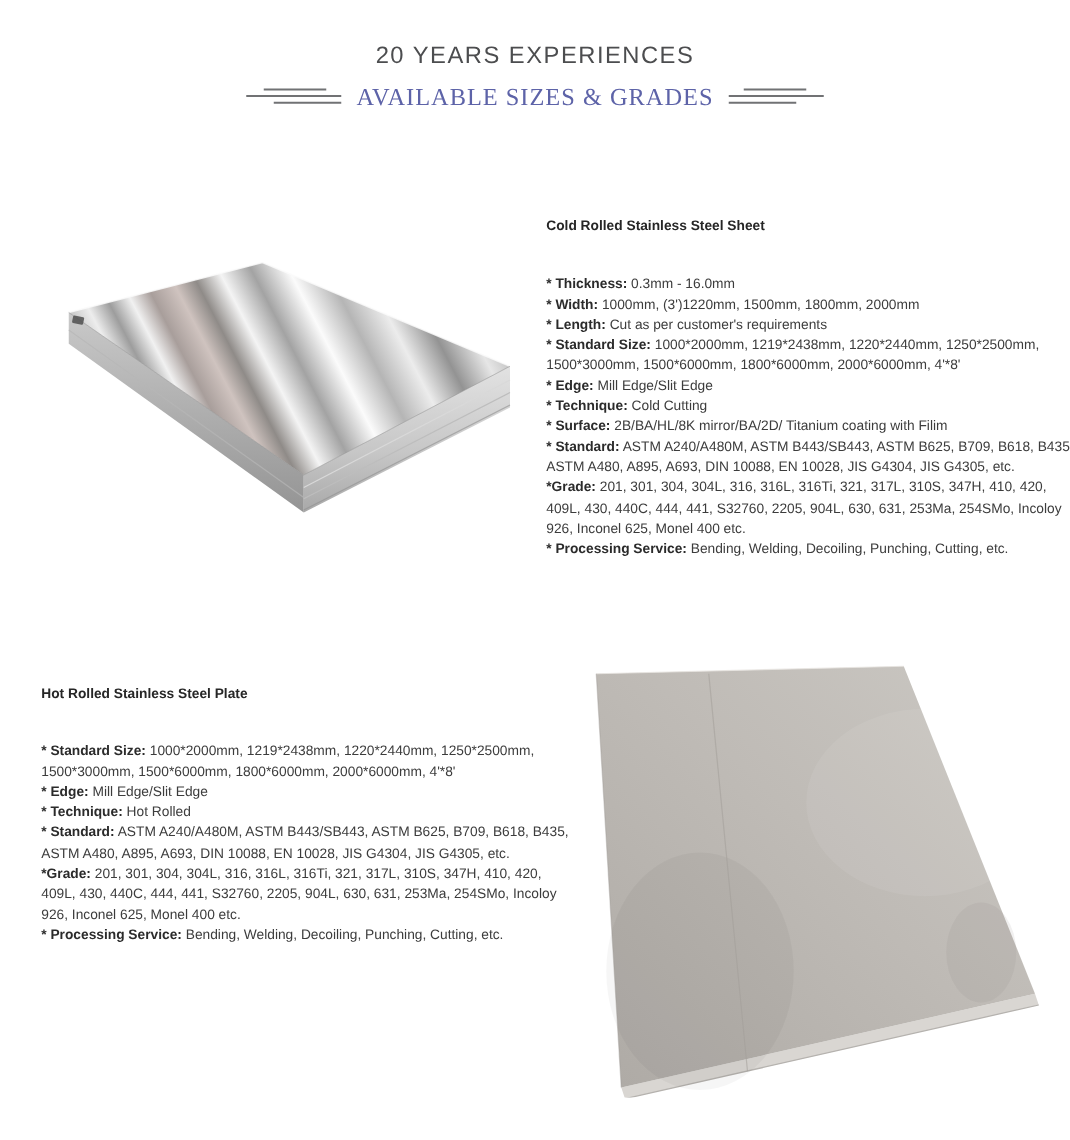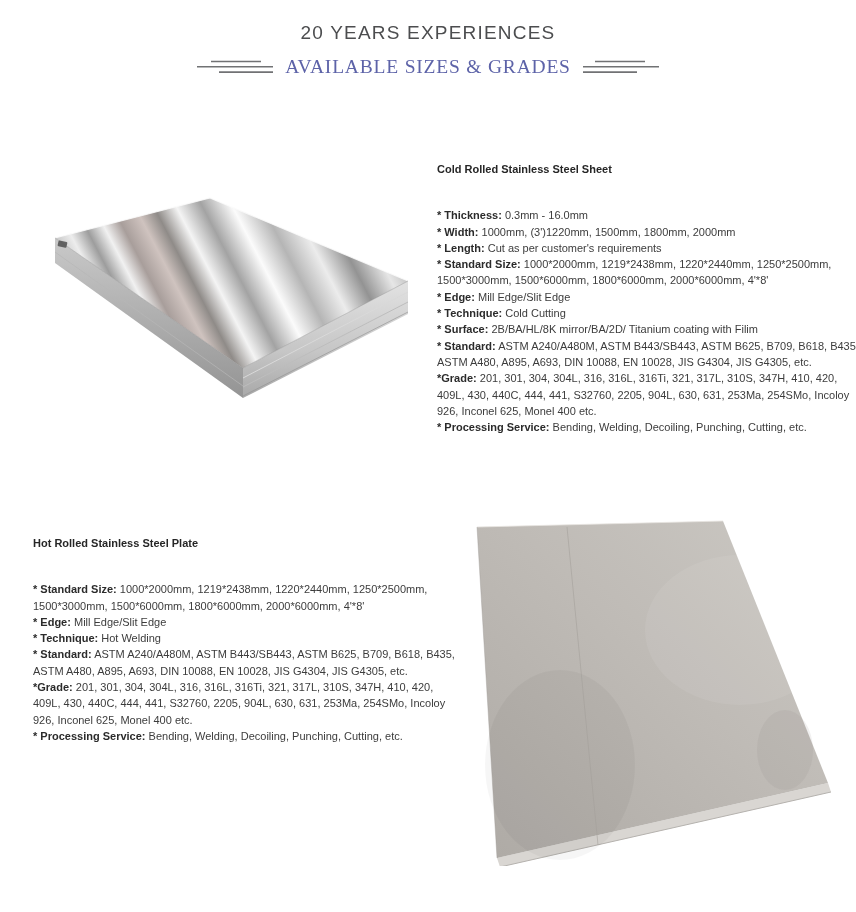--- a/index.html
+++ b/index.html
@@ -8,36 +8,35 @@
   body {
     font-family:"Liberation Sans","DejaVu Sans",sans-serif;
     color:#3a3a3a;
   }
   .page {
     position:relative;
     width:856px;
     height:866px;
     background:#ffffff;
     overflow:hidden;
-    margin:0 auto;
+    margin:12px auto;
   }
 
   
   .header { position:absolute; top:0; left:0; width:856px; text-align:center; }
   .exp-title {
     margin-top:22px;
     font-size:19px;
     font-weight:400;
     letter-spacing:1.2px;
     color:#4c4d4f;
   }
   .subheader-row {
     margin-top:12px;
     display:flex;
-    align-items:center;
     justify-content:center;
   }
   .avail-title {
     font-family:"Liberation Serif","DejaVu Serif",serif;
     font-size:19.5px;
     font-weight:400;
     letter-spacing:0.8px;
     color:#5d63a8;
     white-space:nowrap;
   }
@@ -136,21 +135,21 @@
     <p class="spec-line"><strong>* Surface:</strong> <span>2B/BA/HL/8K mirror/BA/2D/ Titanium coating with Filim</span></p>
     <p class="spec-line"><strong>* Standard:</strong> <span>ASTM A240/A480M, ASTM B443/SB443, ASTM B625, B709, B618, B435, ASTM A480, A895, A693, DIN 10088, EN 10028, JIS G4304, JIS G4305, etc.</span></p>
     <p class="spec-line"><strong>*Grade:</strong> <span>201, 301, 304, 304L, 316, 316L, 316Ti, 321, 317L, 310S, 347H, 410, 420, 409L, 430, 440C, 444, 441, S32760, 2205, 904L, 630, 631, 253Ma, 254SMo, Incoloy 926, Inconel 625, Monel 400 etc.</span></p>
     <p class="spec-line"><strong>* Processing Service:</strong> <span>Bending, Welding, Decoiling, Punching, Cutting, etc.</span></p>
   </div>
 
   <div class="spec-block hot">
     <div class="spec-title">Hot Rolled Stainless Steel Plate</div>
     <p class="spec-line"><strong>* Standard Size:</strong> <span>1000*2000mm, 1219*2438mm, 1220*2440mm, 1250*2500mm, 1500*3000mm, 1500*6000mm, 1800*6000mm, 2000*6000mm, 4'*8'</span></p>
     <p class="spec-line"><strong>* Edge:</strong> <span>Mill Edge/Slit Edge</span></p>
-    <p class="spec-line"><strong>* Technique:</strong> <span>Hot Welding</span></p>
+    <p class="spec-line"><strong>* Technique:</strong> <span>Hot Rolled</span></p>
     <p class="spec-line"><strong>* Standard:</strong> <span>ASTM A240/A480M, ASTM B443/SB443, ASTM B625, B709, B618, B435, ASTM A480, A895, A693, DIN 10088, EN 10028, JIS G4304, JIS G4305, etc.</span></p>
     <p class="spec-line"><strong>*Grade:</strong> <span>201, 301, 304, 304L, 316, 316L, 316Ti, 321, 317L, 310S, 347H, 410, 420, 409L, 430, 440C, 444, 441, S32760, 2205, 904L, 630, 631, 253Ma, 254SMo, Incoloy 926, Inconel 625, Monel 400 etc.</span></p>
     <p class="spec-line"><strong>* Processing Service:</strong> <span>Bending, Welding, Decoiling, Punching, Cutting, etc.</span></p>
   </div>
 
   <svg class="photo plate" viewBox="0 0 416 385">
     <defs>
       <linearGradient id="plateGrad" x1="1" y1="0" x2="0" y2="1">
         <stop offset="0" stop-color="#cbc8c3"></stop>
         <stop offset="0.45" stop-color="#bfbbb6"></stop>

